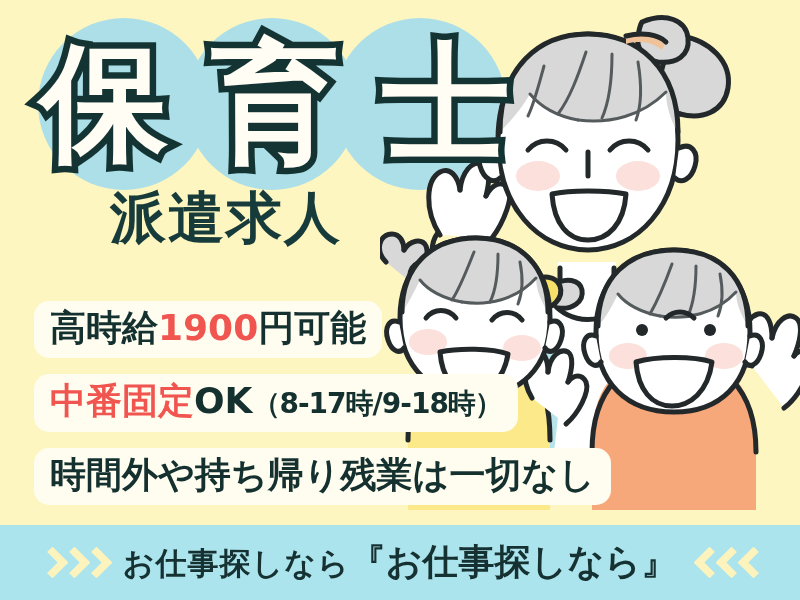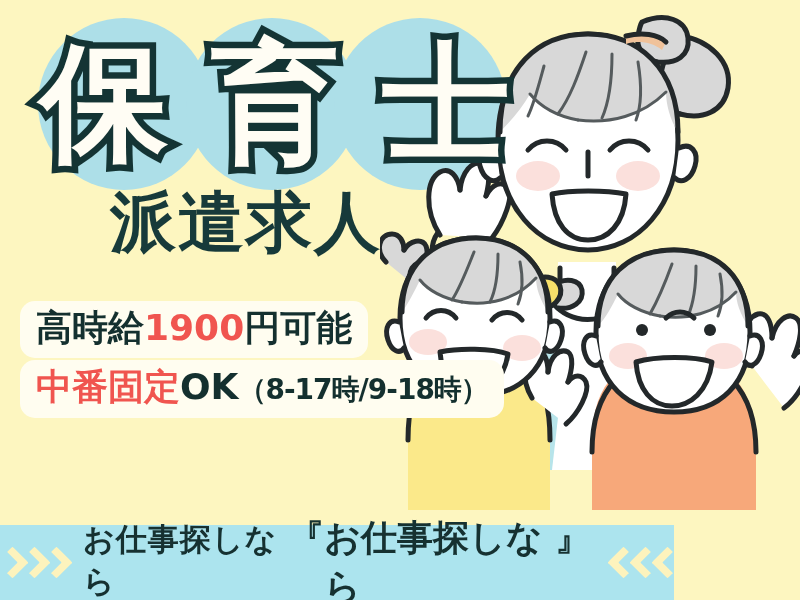--- a/index.html
+++ b/index.html
@@ -33,52 +33,52 @@
     color:#fffdf4;
     -webkit-text-stroke:13px #143434;
     paint-order:stroke fill;
     letter-spacing:0;
   }
   #title-main .ch{display:block;}
 
   #title-sub{
     position:absolute;left:110px;top:190px;
     z-index:7;
-    font-size:66px;line-height:1;
+    font-size:56px;line-height:1;
     font-weight:bold;
     color:#173a3a;
     letter-spacing:2px;
   }
 
   
   #features{
-    position:absolute;left:22px;top:303px;
+    position:absolute;left:36px;top:303px;
     z-index:8;
-    display:flex;flex-direction:column;gap:6px;
+    display:flex;flex-direction:column;gap:20px;
   }
   .pill{
     background:#fffdf0;
     border-radius:13px;
     padding:4px 14px 7px 14px;
     display:inline-block;
     align-self:flex-start;
     white-space:nowrap;
     box-shadow:0 0 0 2px #fffdf0;
   }
   .pill .t{
     font-size:36px;line-height:1.18;
     font-weight:bold;color:#14302f;
     letter-spacing:0px;
   }
   .pill .hl{color:#f0554f;}
   .pill .small{font-size:28px;letter-spacing:-1px;text-align:center;}
 
   
   #bottom-bar{
-    position:absolute;left:0;bottom:0;width:674px;height:75px;
+    position:absolute;left:0;bottom:0;width:800px;height:75px;
     background:#ace4ee;
     display:flex;align-items:center;justify-content:center;
     gap:22px;z-index:20;
   }
   .chev-group{display:flex;gap:5px;}
   .chev{
     width:17px;height:30px;position:relative;
   }
   .chev::before{
     content:"";position:absolute;left:1px;top:3px;
@@ -297,20 +297,23 @@
   <div id="features">
 
     <div class="pill">
       <span class="t"><span>高時給</span><span class="hl">1900</span><span>円可能</span></span>
     </div>
 
     <div class="pill">
       <span class="t"><span class="hl">中番固定</span><span>OK</span><span class="small">（8-17時/9-18時）</span></span>
     </div>
 
+    <div class="pill">
+      <span class="t">時間外や持ち帰り残業は一切なし</span>
+    </div>
 
   </div>
 
   <div id="bottom-bar">
     <div class="chev-group">
       <span class="chev"></span>
       <span class="chev"></span>
       <span class="chev"></span>
     </div>
 

